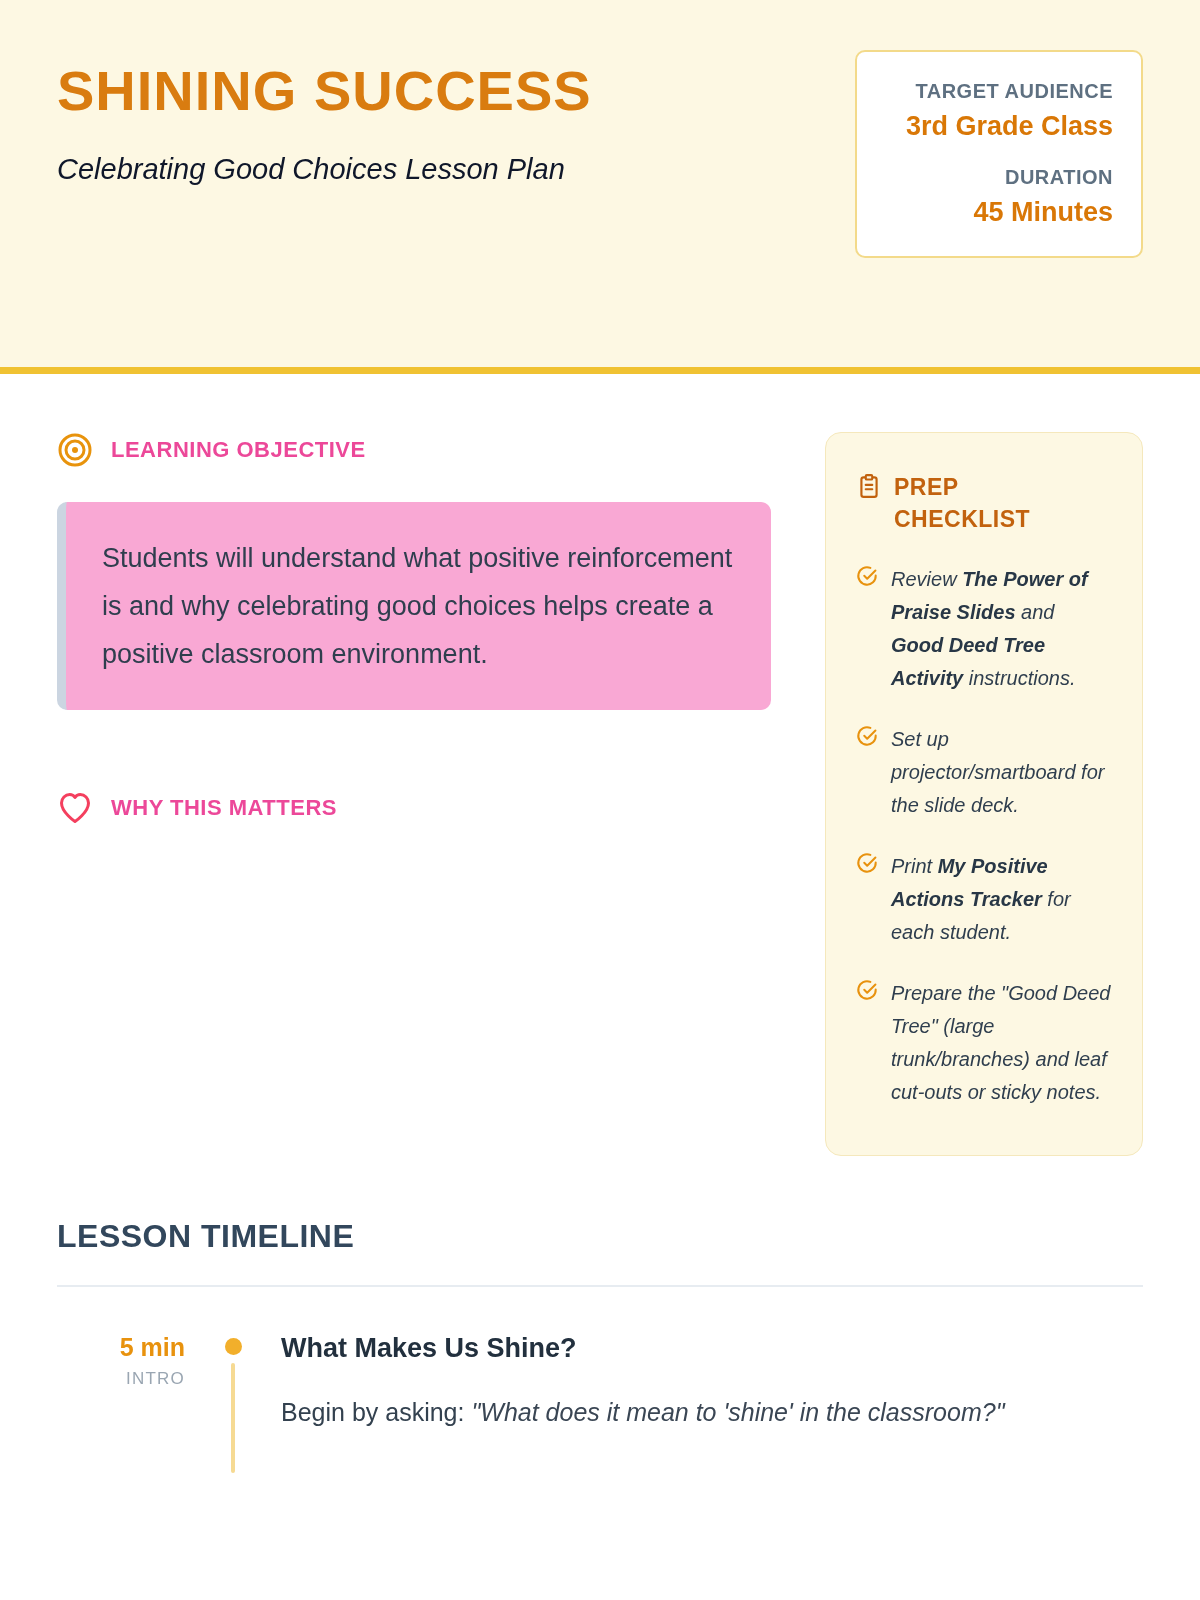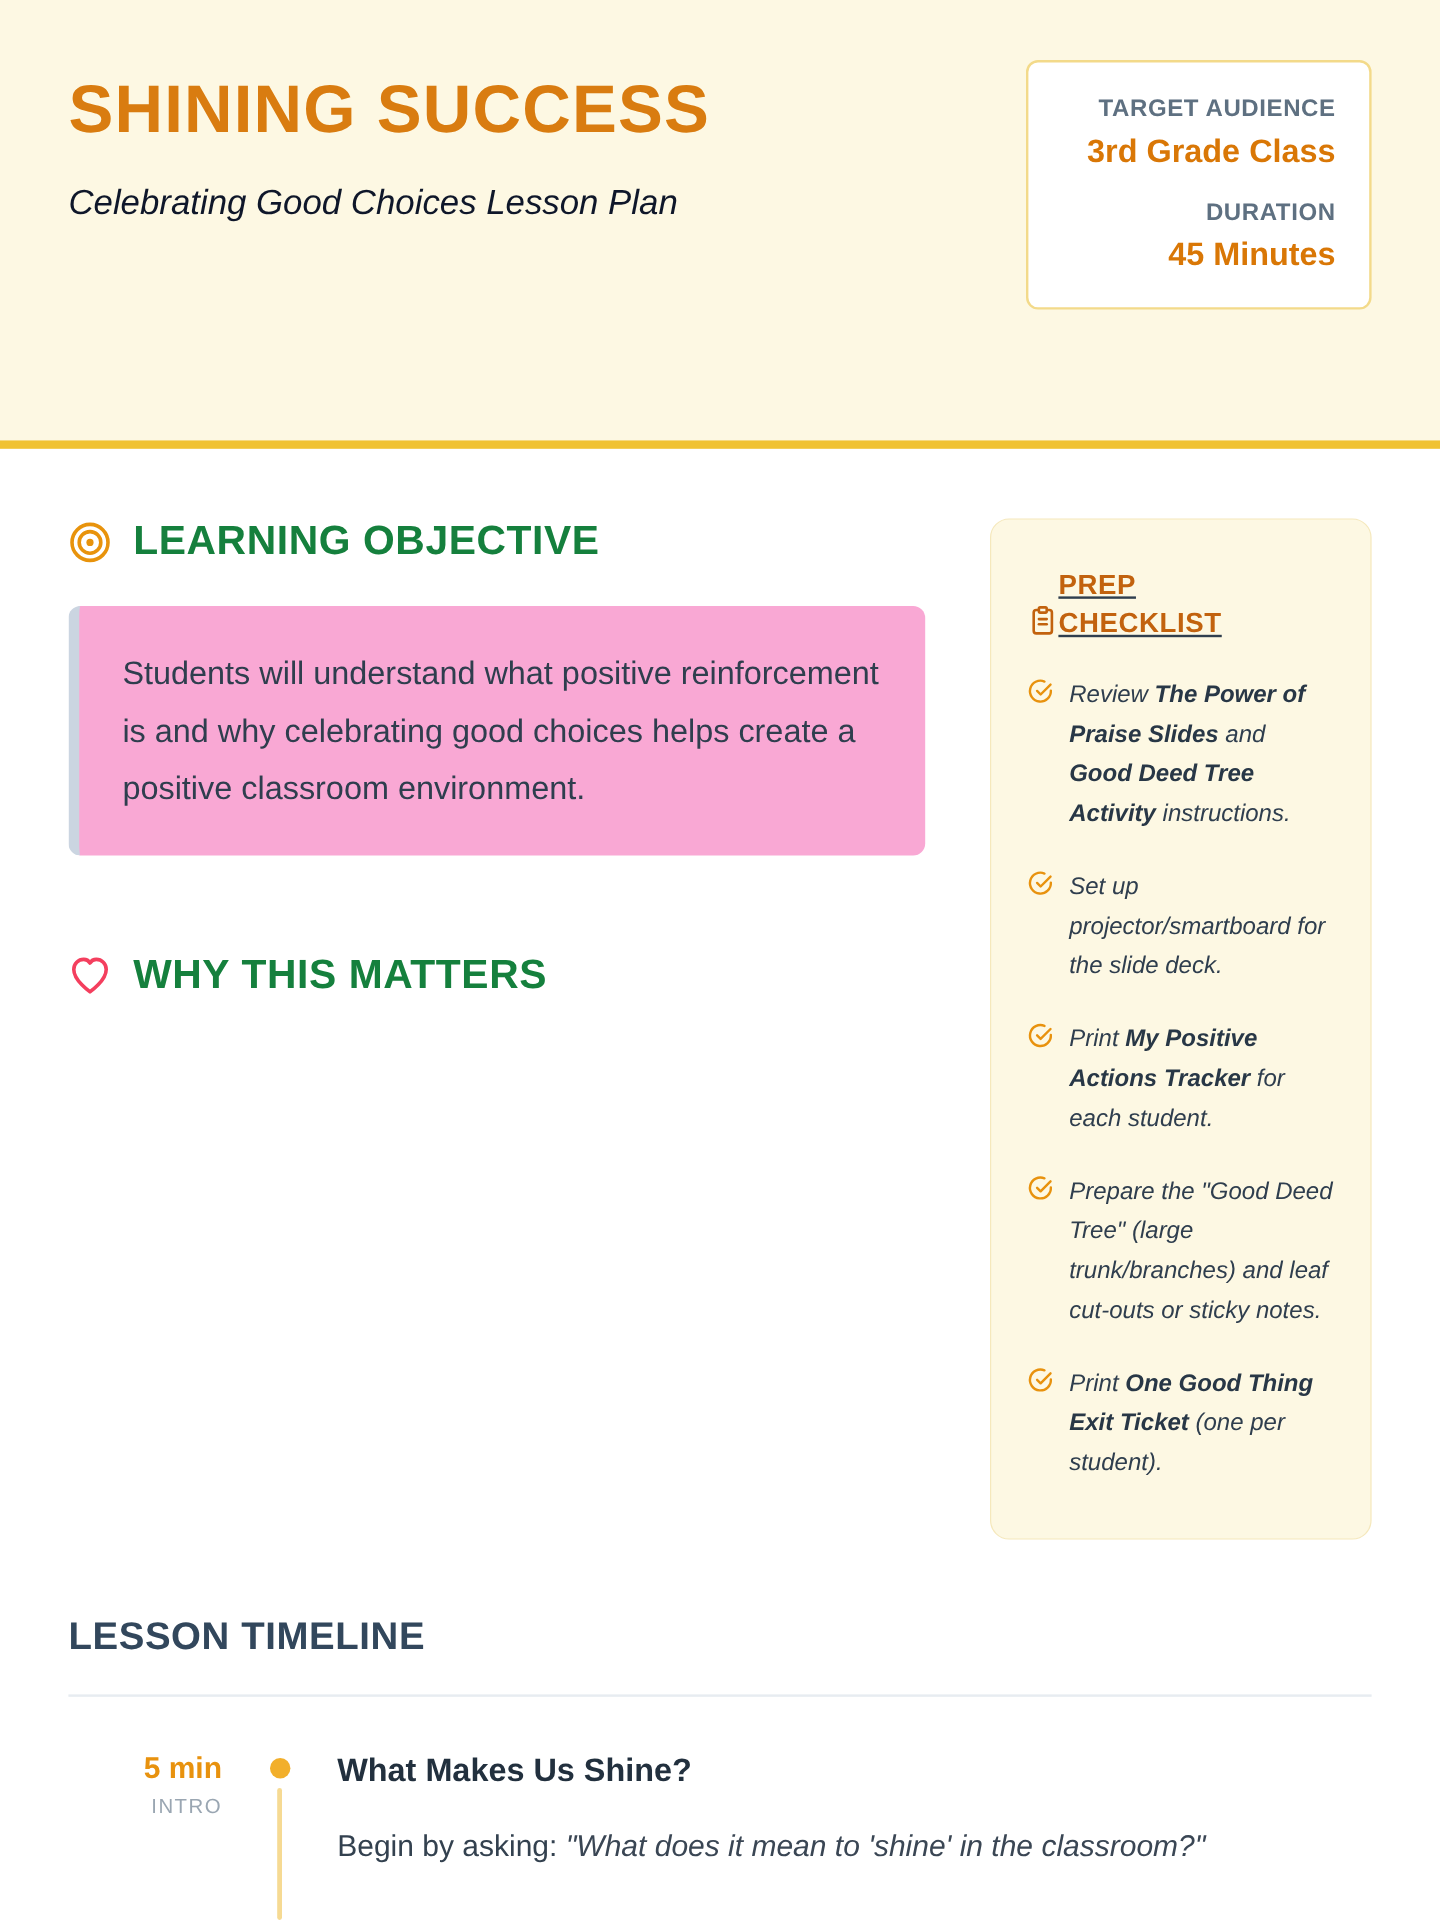--- a/index.html
+++ b/index.html
@@ -34,21 +34,21 @@
   .info-gap { height:24px; }
 
   .accent-bar { height:7px; background:#F0C232; }
 
   
   .main { display:flex; align-items:flex-start; gap:54px; padding:58px 57px 0 57px; }
   .left-col { flex:1; min-width:0; }
 
   .section-heading {
     display:flex; align-items:center; gap:18px;
-    font-size:34px; font-weight:800; color:#15803d; letter-spacing:0.5px;
+    font-size:22px; font-weight:800; color:#ec4899; letter-spacing:0.5px;
   }
   .section-heading svg { display:block; }
 
   .objective-box {
     margin-top:34px;
     background:#f9a8d4;
     border-left:9px solid #CBD5E1;
     border-radius:10px;
     padding:32px 36px;
     font-size:27px; line-height:1.78; color:#2F3E4E;
@@ -58,21 +58,21 @@
   .why-text { margin-top:32px; font-size:25px; line-height:1.7; color:#33414F; max-width:700px; }
 
   
   .prep-box {
     width:318px; flex-shrink:0;
     background:#FDF8E3;
     border:1px solid #F5E8BC;
     border-radius:16px;
     padding:38px 30px 46px 30px;
   }
-  .prep-header { display:flex; align-items:flex-end; gap:0;text-decoration:underline; }
+  .prep-header { display:flex; align-items:flex-start; gap:12px; }
   .prep-title {
     font-size:23px; font-weight:800; color:#C2620E; letter-spacing:0.5px; line-height:1.4;
     max-width:170px;
   }
   .prep-header svg { margin-top:2px; flex-shrink:0; }
   .prep-list { list-style:none; }
   .prep-item { display:flex; gap:13px; margin-top:28px; }
   .check-icon { flex-shrink:0; margin-top:2px; }
   .prep-text { font-size:20px; font-style:italic; line-height:1.65; color:#2F3E4E; }
   .prep-text .b { font-weight:700; color:#283746; }
@@ -178,27 +178,20 @@
             </svg></span>
           <span class="prep-text"><span>Print </span><span class="b">My Positive Actions Tracker</span><span> for each student.</span></span>
         </li>
         <li class="prep-item">
           <span class="check-icon"><svg width="22" height="22" viewBox="0 0 24 24" fill="none" stroke="#E8920E" stroke-width="2.2" stroke-linecap="round" stroke-linejoin="round">
               <path d="M21.5 11.5a9.5 9.5 0 1 1-5.8-8.3"></path>
               <path d="M9 11.8l3.2 3.2 9-9"></path>
             </svg></span>
           <span class="prep-text"><span>Prepare the "Good Deed Tree" (large trunk/branches) and leaf cut-outs or sticky notes.</span></span>
         </li>
-        <li class="prep-item">
-          <span class="check-icon"><svg width="22" height="22" viewBox="0 0 24 24" fill="none" stroke="#E8920E" stroke-width="2.2" stroke-linecap="round" stroke-linejoin="round">
-              <path d="M21.5 11.5a9.5 9.5 0 1 1-5.8-8.3"></path>
-              <path d="M9 11.8l3.2 3.2 9-9"></path>
-            </svg></span>
-          <span class="prep-text"><span>Print </span><span class="b">One Good Thing Exit Ticket</span><span> (one per student).</span></span>
-        </li>
       </ul>
   </aside>
 </main>
 
 <section class="timeline-section">
   <h2 class="timeline-heading">LESSON TIMELINE</h2>
   <hr class="timeline-rule">
 
   <div class="timeline-item">
     <div class="time-col">

